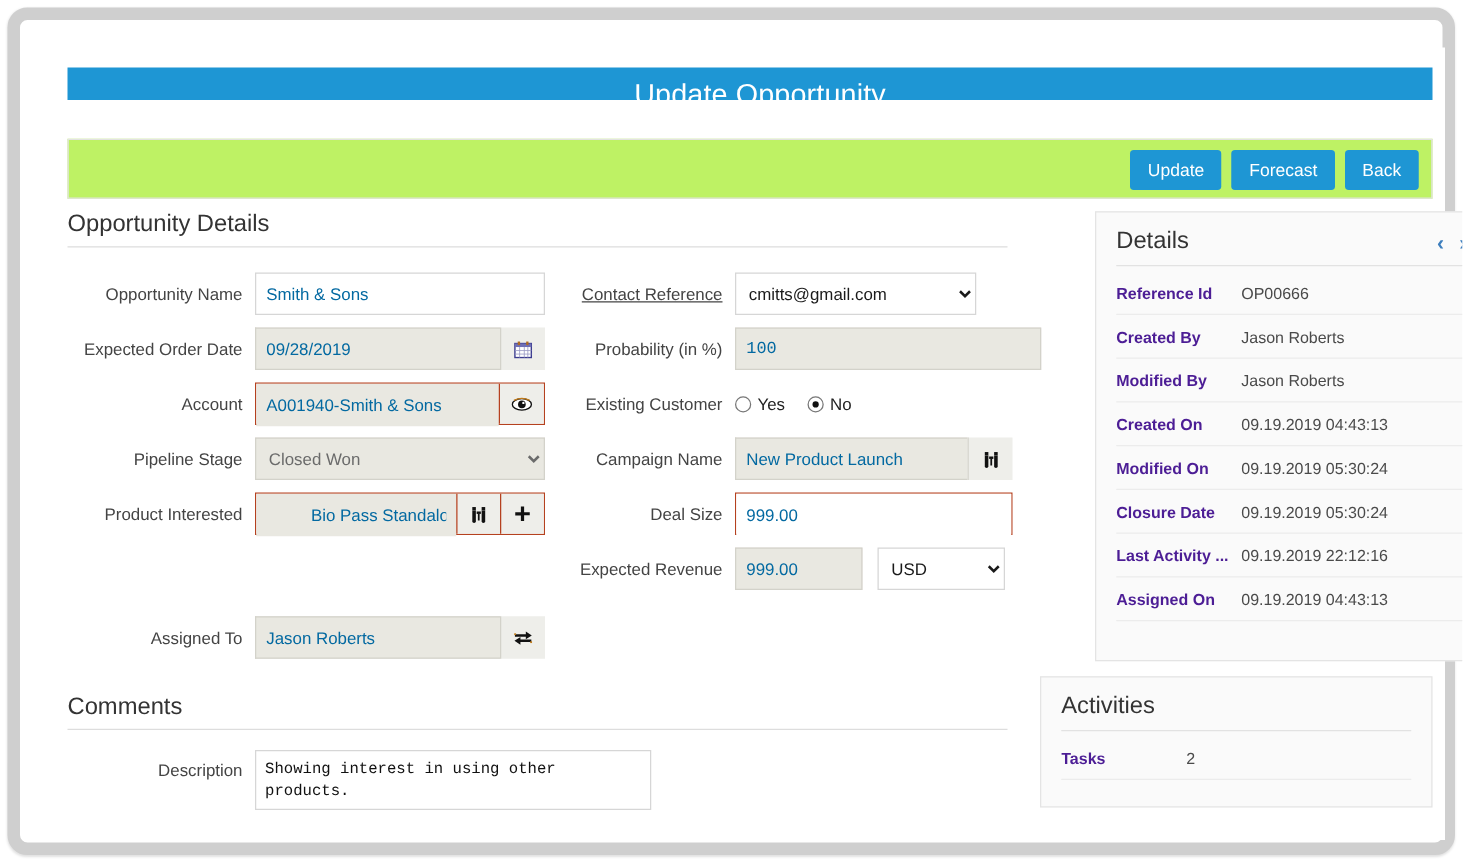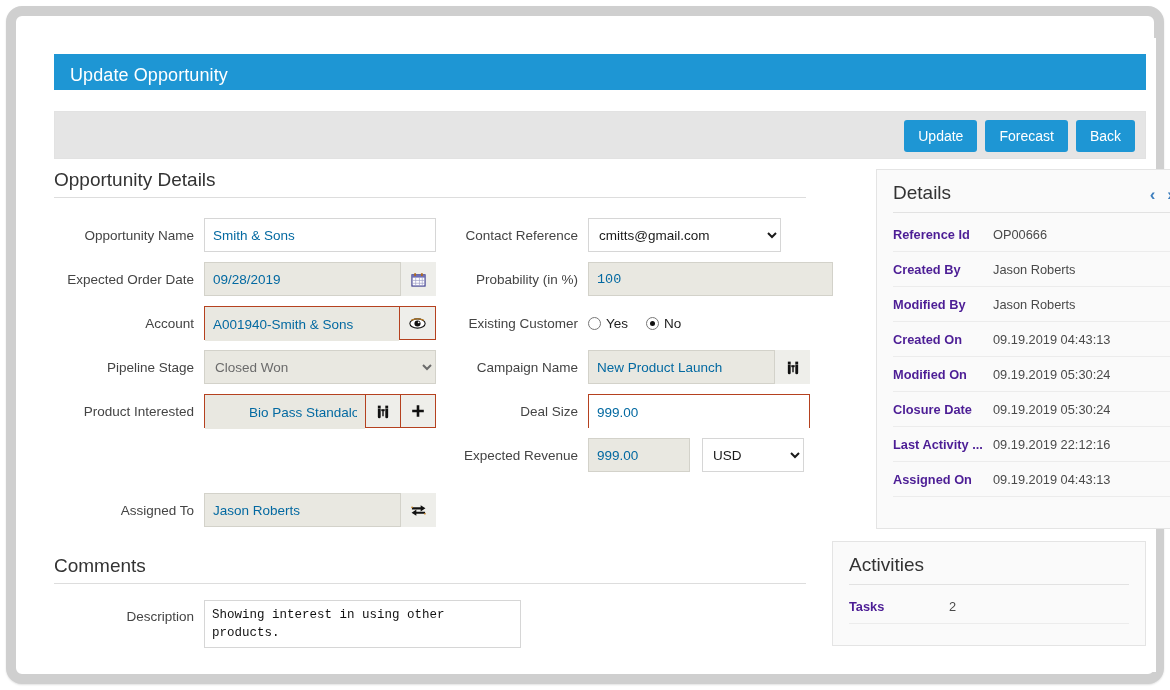--- a/index.html
+++ b/index.html
@@ -29,36 +29,37 @@
     position: absolute;
     left: 22px; top: 22px;
     width: 1118px; height: 634px;
     background: #ffffff;
   }
 
   
   .titlebar {
     position: absolute;
     left: 16px; top: 16px;
-    width: 1092px; height: 36px;
+    width: 1092px; height: 26px;
     background: #1e96d4;
     color: #ffffff;
-    font-size: 18px;
+    font-size: 23px;
     line-height: 42px;
     padding-left: 16px;
     font-weight: 400;
     letter-spacing: .1px;
+    text-align: center;
   }
 
   
   .toolbar {
     position: absolute;
     left: 16px; top: 73px;
     width: 1092px; height: 48px;
-    background: #e5e5e5;
+    background: #bef264;
     border: 1px solid #e2e2e2;
   }
   .toolbar-buttons {
     position: absolute;
     right: 10px; top: 8px;
     display: flex;
     gap: 8px;
   }
   .btn {
     background: #1e96d4;
@@ -299,21 +300,21 @@
               <path d="M2 4.6h9.3V2.4L16.4 5.7l-5.1 3.3V6.8H2z" fill="#111"></path>
               <path d="M16 11.4H6.7v2.2L1.6 10.3l5.1-3.3v2.2H16z" fill="#111"></path>
               <rect x="1.4" y="3.9" width="1.6" height="1.5" fill="#c07a1a"></rect>
               <rect x="15" y="10.7" width="1.6" height="1.5" fill="#c07a1a"></rect>
             </svg>
           </div>
         </div>
       </div>
 
       <div class="field" style="left:400px; top:180px; width:400px;">
-        <div class="flabel" style="width:150px;">Contact Reference</div>
+        <div class="flabel" style="width:150px;text-decoration:underline;">Contact Reference</div>
         <div class="control">
           <select class="sel" style="width:193px;">
             <option>cmitts@gmail.com</option>
           </select>
         </div>
       </div>
 
       <div class="field" style="left:400px; top:224px; width:400px;">
         <div class="flabel" style="width:150px;">Probability (in %)</div>
         <div class="control">

